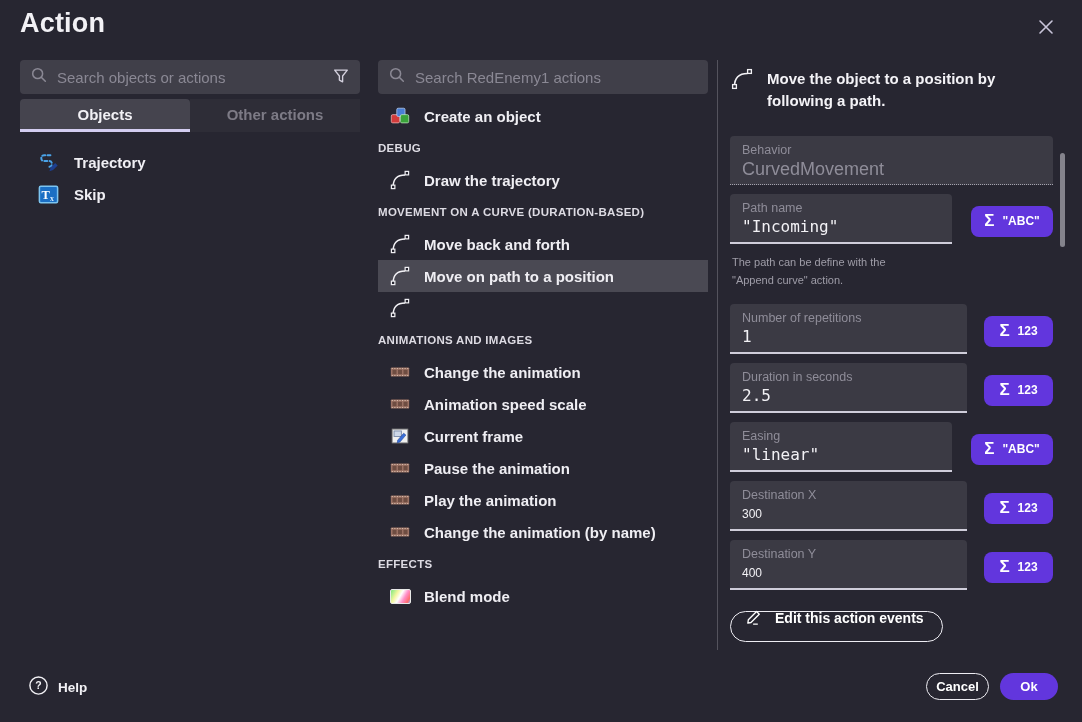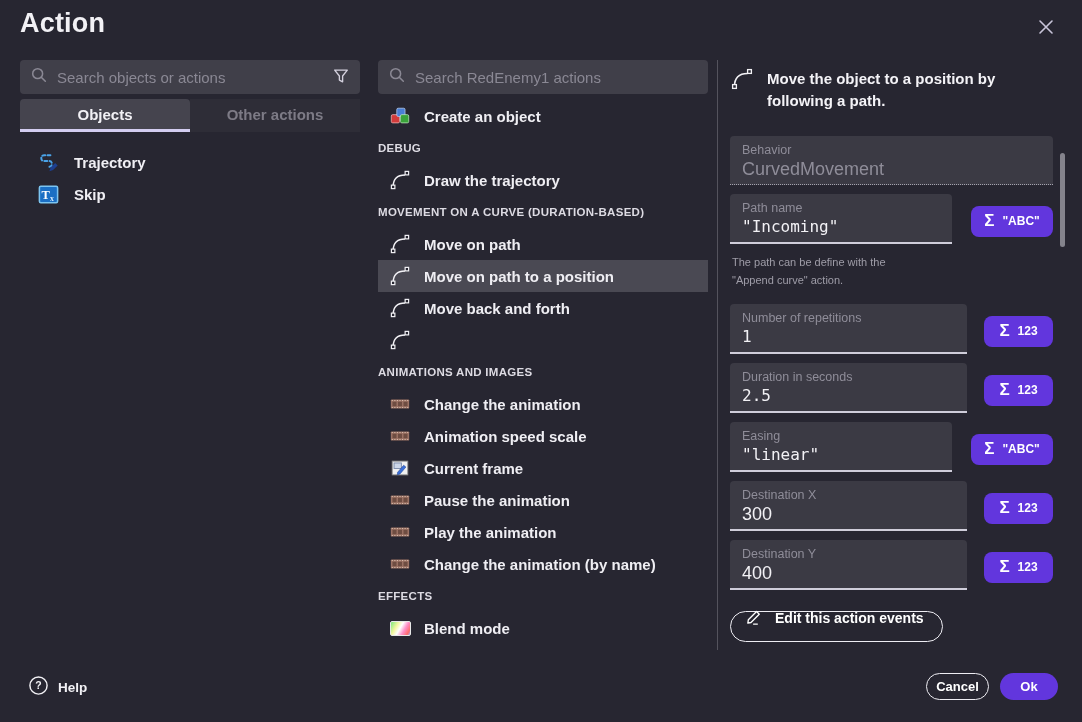--- a/index.html
+++ b/index.html
@@ -41,21 +41,21 @@
   
   .right-panel { position:absolute; left:730px; top:66px; width:323px; }
   .description { display:flex; gap:13px; margin-bottom:24px; }
   .description .desc-text { font-size:15px; font-weight:600; line-height:1.45; color:#f4f3f7; padding-top:2px; }
   .field-row { position:relative; margin-bottom:9px; }
   .field { background:#3b3a44; border-radius:4px 4px 0 0; padding:7px 12px 0; height:50px; border-bottom:2px solid #cfcdda; }
   .field.disabled { border-bottom:1px dotted #a5a3af; height:49px; }
   .field .f-label { font-size:12.5px; color:#8f8d99; margin-bottom:2px; }
   .field input { width:100%; background:transparent; border:none; outline:none; color:#f2f1f5; }
   .field .val-mono { font-family:"DejaVu Sans Mono", monospace; font-size:16px; }
-  .field .val-sans { font-family:"Liberation Sans", sans-serif; font-size:18px; }
+  .field .val-sans { font-family:"Liberation Sans", sans-serif; font-size:12px; }
   .field .f-value.dim { color:#8f8d99; font-size:18px; }
   .w-full { width:323px; } .w-string { width:222px; } .w-number { width:237px; }
   .expr-btn { position:absolute; right:0; top:12px; height:31px; border:none; border-radius:8px; background:#6236dd; color:#fff; display:flex; align-items:center; justify-content:center; gap:8px; cursor:pointer; }
   .expr-btn.kind-string { width:82px; }
   .expr-btn.kind-number { width:69px; }
   .expr-btn .sigma { font-size:17px; font-weight:700; }
   .expr-btn .kind-label { font-size:12px; font-weight:700; }
   .helper { margin:2px 0 14px; padding-left:2px; font-size:11px; line-height:1.7; color:#9f9da8; }
   .edit-btn { margin-top:12px; height:31px; padding:0 18px 16px 14px; display:inline-flex; align-items:center; gap:11px; background:transparent; border:1px solid #eeedf3; border-radius:16px; color:#fff; font-size:14px; font-weight:700; font-family:inherit; cursor:pointer; }
 
@@ -156,41 +156,31 @@
         </div>
         <div class="section-row">MOVEMENT ON A CURVE (DURATION-BASED)</div>
         <div class="action-row">
           <span class="icon-cell">
             <svg width="22" height="22" viewBox="0 0 24 24">
               <path d="M4.5 19.5 Q4.5 6.5 17.5 6.5" fill="none" stroke="#f2f1f5" stroke-width="1.6"></path>
               <rect x="2.6" y="17.6" width="3.8" height="3.8" fill="#272631" stroke="#f2f1f5" stroke-width="1.3"></rect>
               <rect x="17.6" y="2.6" width="3.8" height="3.8" fill="#272631" stroke="#f2f1f5" stroke-width="1.3"></rect>
             </svg>
           </span>
-          <span class="label">Move on path</span>
+          <span class="label">Move back and forth</span>
         </div>
         <div class="action-row selected">
           <span class="icon-cell">
             <svg width="22" height="22" viewBox="0 0 24 24">
               <path d="M4.5 19.5 Q4.5 6.5 17.5 6.5" fill="none" stroke="#f2f1f5" stroke-width="1.6"></path>
               <rect x="2.6" y="17.6" width="3.8" height="3.8" fill="#272631" stroke="#f2f1f5" stroke-width="1.3"></rect>
               <rect x="17.6" y="2.6" width="3.8" height="3.8" fill="#272631" stroke="#f2f1f5" stroke-width="1.3"></rect>
             </svg>
           </span>
           <span class="label">Move on path to a position</span>
-        </div>
-        <div class="action-row">
-          <span class="icon-cell">
-            <svg width="22" height="22" viewBox="0 0 24 24">
-              <path d="M4.5 19.5 Q4.5 6.5 17.5 6.5" fill="none" stroke="#f2f1f5" stroke-width="1.6"></path>
-              <rect x="2.6" y="17.6" width="3.8" height="3.8" fill="#272631" stroke="#f2f1f5" stroke-width="1.3"></rect>
-              <rect x="17.6" y="2.6" width="3.8" height="3.8" fill="#272631" stroke="#f2f1f5" stroke-width="1.3"></rect>
-            </svg>
-          </span>
-          <span class="label">Move back and forth</span>
         </div>
         <div class="action-row">
           <span class="icon-cell">
             <svg width="22" height="22" viewBox="0 0 24 24">
               <path d="M4.5 19.5 Q4.5 6.5 17.5 6.5" fill="none" stroke="#f2f1f5" stroke-width="1.6"></path>
               <rect x="2.6" y="17.6" width="3.8" height="3.8" fill="#272631" stroke="#f2f1f5" stroke-width="1.3"></rect>
               <rect x="17.6" y="2.6" width="3.8" height="3.8" fill="#272631" stroke="#f2f1f5" stroke-width="1.3"></rect>
             </svg>
           </span>
         </div>

